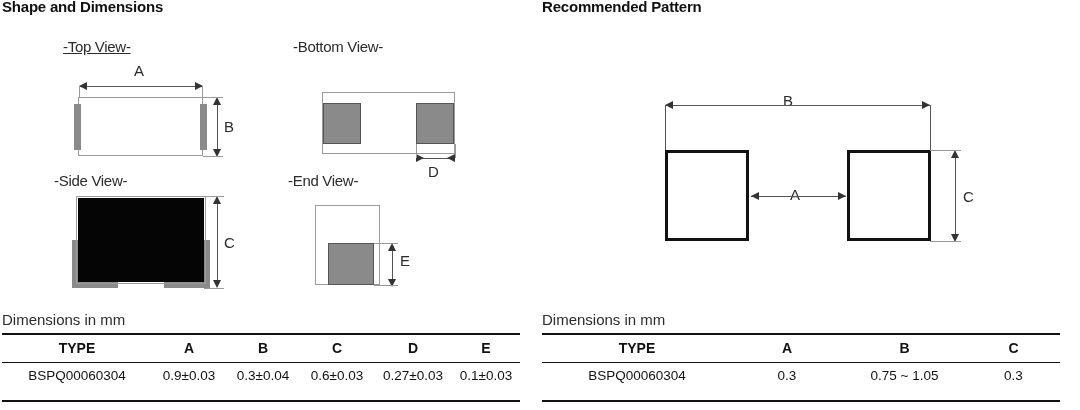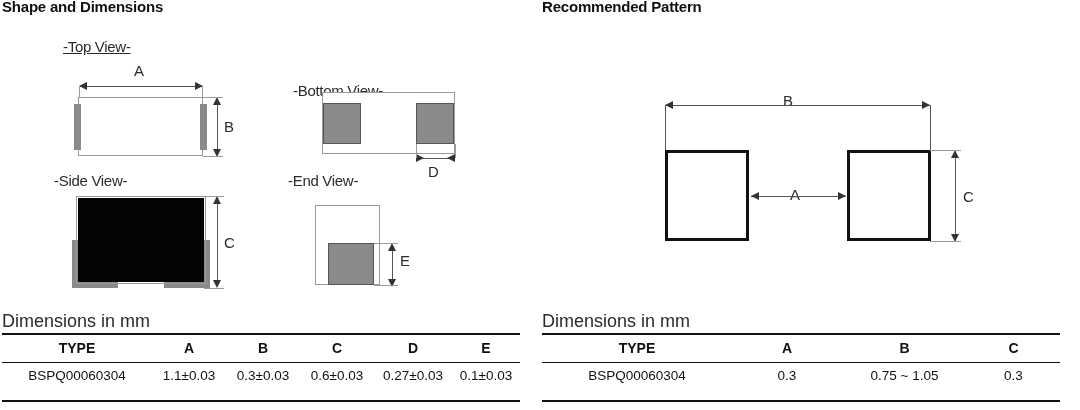--- a/index.html
+++ b/index.html
@@ -97,21 +97,21 @@
   }
   .arw-d {
     border-left: 4px solid transparent;
     border-right: 4px solid transparent;
     border-top: 8px solid #333333;
   }
 
   
   .dim-note {
     position: absolute;
-    font-size: 18px;
+    font-size: 15px;
     color: #2b2b2b;
     white-space: nowrap;
   }
   .dtable {
     position: absolute;
     border-collapse: collapse;
     font-size: 13.5px;
     color: #111111;
   }
   .dtable th, .dtable td {
@@ -145,21 +145,21 @@
   <div class="box fill-gray" style="left:74px; top:104px; width:7px; height:46px;"></div>
   <div class="box fill-gray" style="left:200px; top:104px; width:7px; height:46px;"></div>
 
   <div class="dim-letter" style="left:224px; top:118px;">B</div>
   <div class="vline" style="left:217px; top:99px; height:56px;"></div>
   <div class="arw arw-u" style="left:213px; top:97px;"></div>
   <div class="arw arw-d" style="left:213px; top:149px;"></div>
   <div class="hline hline-lt" style="left:203px; top:97px; width:20px;"></div>
   <div class="hline hline-lt" style="left:203px; top:156px; width:20px;"></div>
 
-  <div class="view-label" style="left:293px; top:38px;margin-top:44px;">-Bottom View-</div>
+  <div class="view-label" style="left:293px; top:38px;">-Bottom View-</div>
 
   <div class="box fill-white edge-thin" style="left:322px; top:92px; width:133px; height:62px;"></div>
   <div class="box fill-gray edge-mid" style="left:323px; top:103px; width:38px; height:41px;"></div>
   <div class="box fill-gray edge-mid" style="left:416px; top:103px; width:38px; height:41px;"></div>
 
   <div class="dim-letter" style="left:428px; top:163px;">D</div>
   <div class="hline" style="left:416px; top:158px; width:39px;"></div>
   <div class="arw arw-r" style="left:416px; top:154px;"></div>
   <div class="arw arw-l" style="left:447px; top:154px;"></div>
   <div class="vline vline-lt" style="left:416px; top:144px; height:14px;"></div>
@@ -202,22 +202,22 @@
         <th class="rule-top" style="width:74px;">A</th>
         <th class="rule-top" style="width:74px;">B</th>
         <th class="rule-top" style="width:74px;">C</th>
         <th class="rule-top" style="width:78px;">D</th>
         <th class="rule-top" style="width:68px;">E</th>
       </tr>
     </thead>
     <tbody>
       <tr>
         <td class="rule-mid">BSPQ00060304</td>
-        <td class="rule-mid">1.1±0.03</td>
-        <td class="rule-mid">0.3±0.03</td>
+        <td class="rule-mid">0.9±0.03</td>
+        <td class="rule-mid">0.3±0.04</td>
         <td class="rule-mid">0.6±0.03</td>
         <td class="rule-mid">0.27±0.03</td>
         <td class="rule-mid">0.1±0.03</td>
       </tr>
     </tbody>
   </table>
   <div class="hline" style="left:2px; top:400px; width:518px; height:1.5px; background:#111111;"></div>
 
 </div>
 

